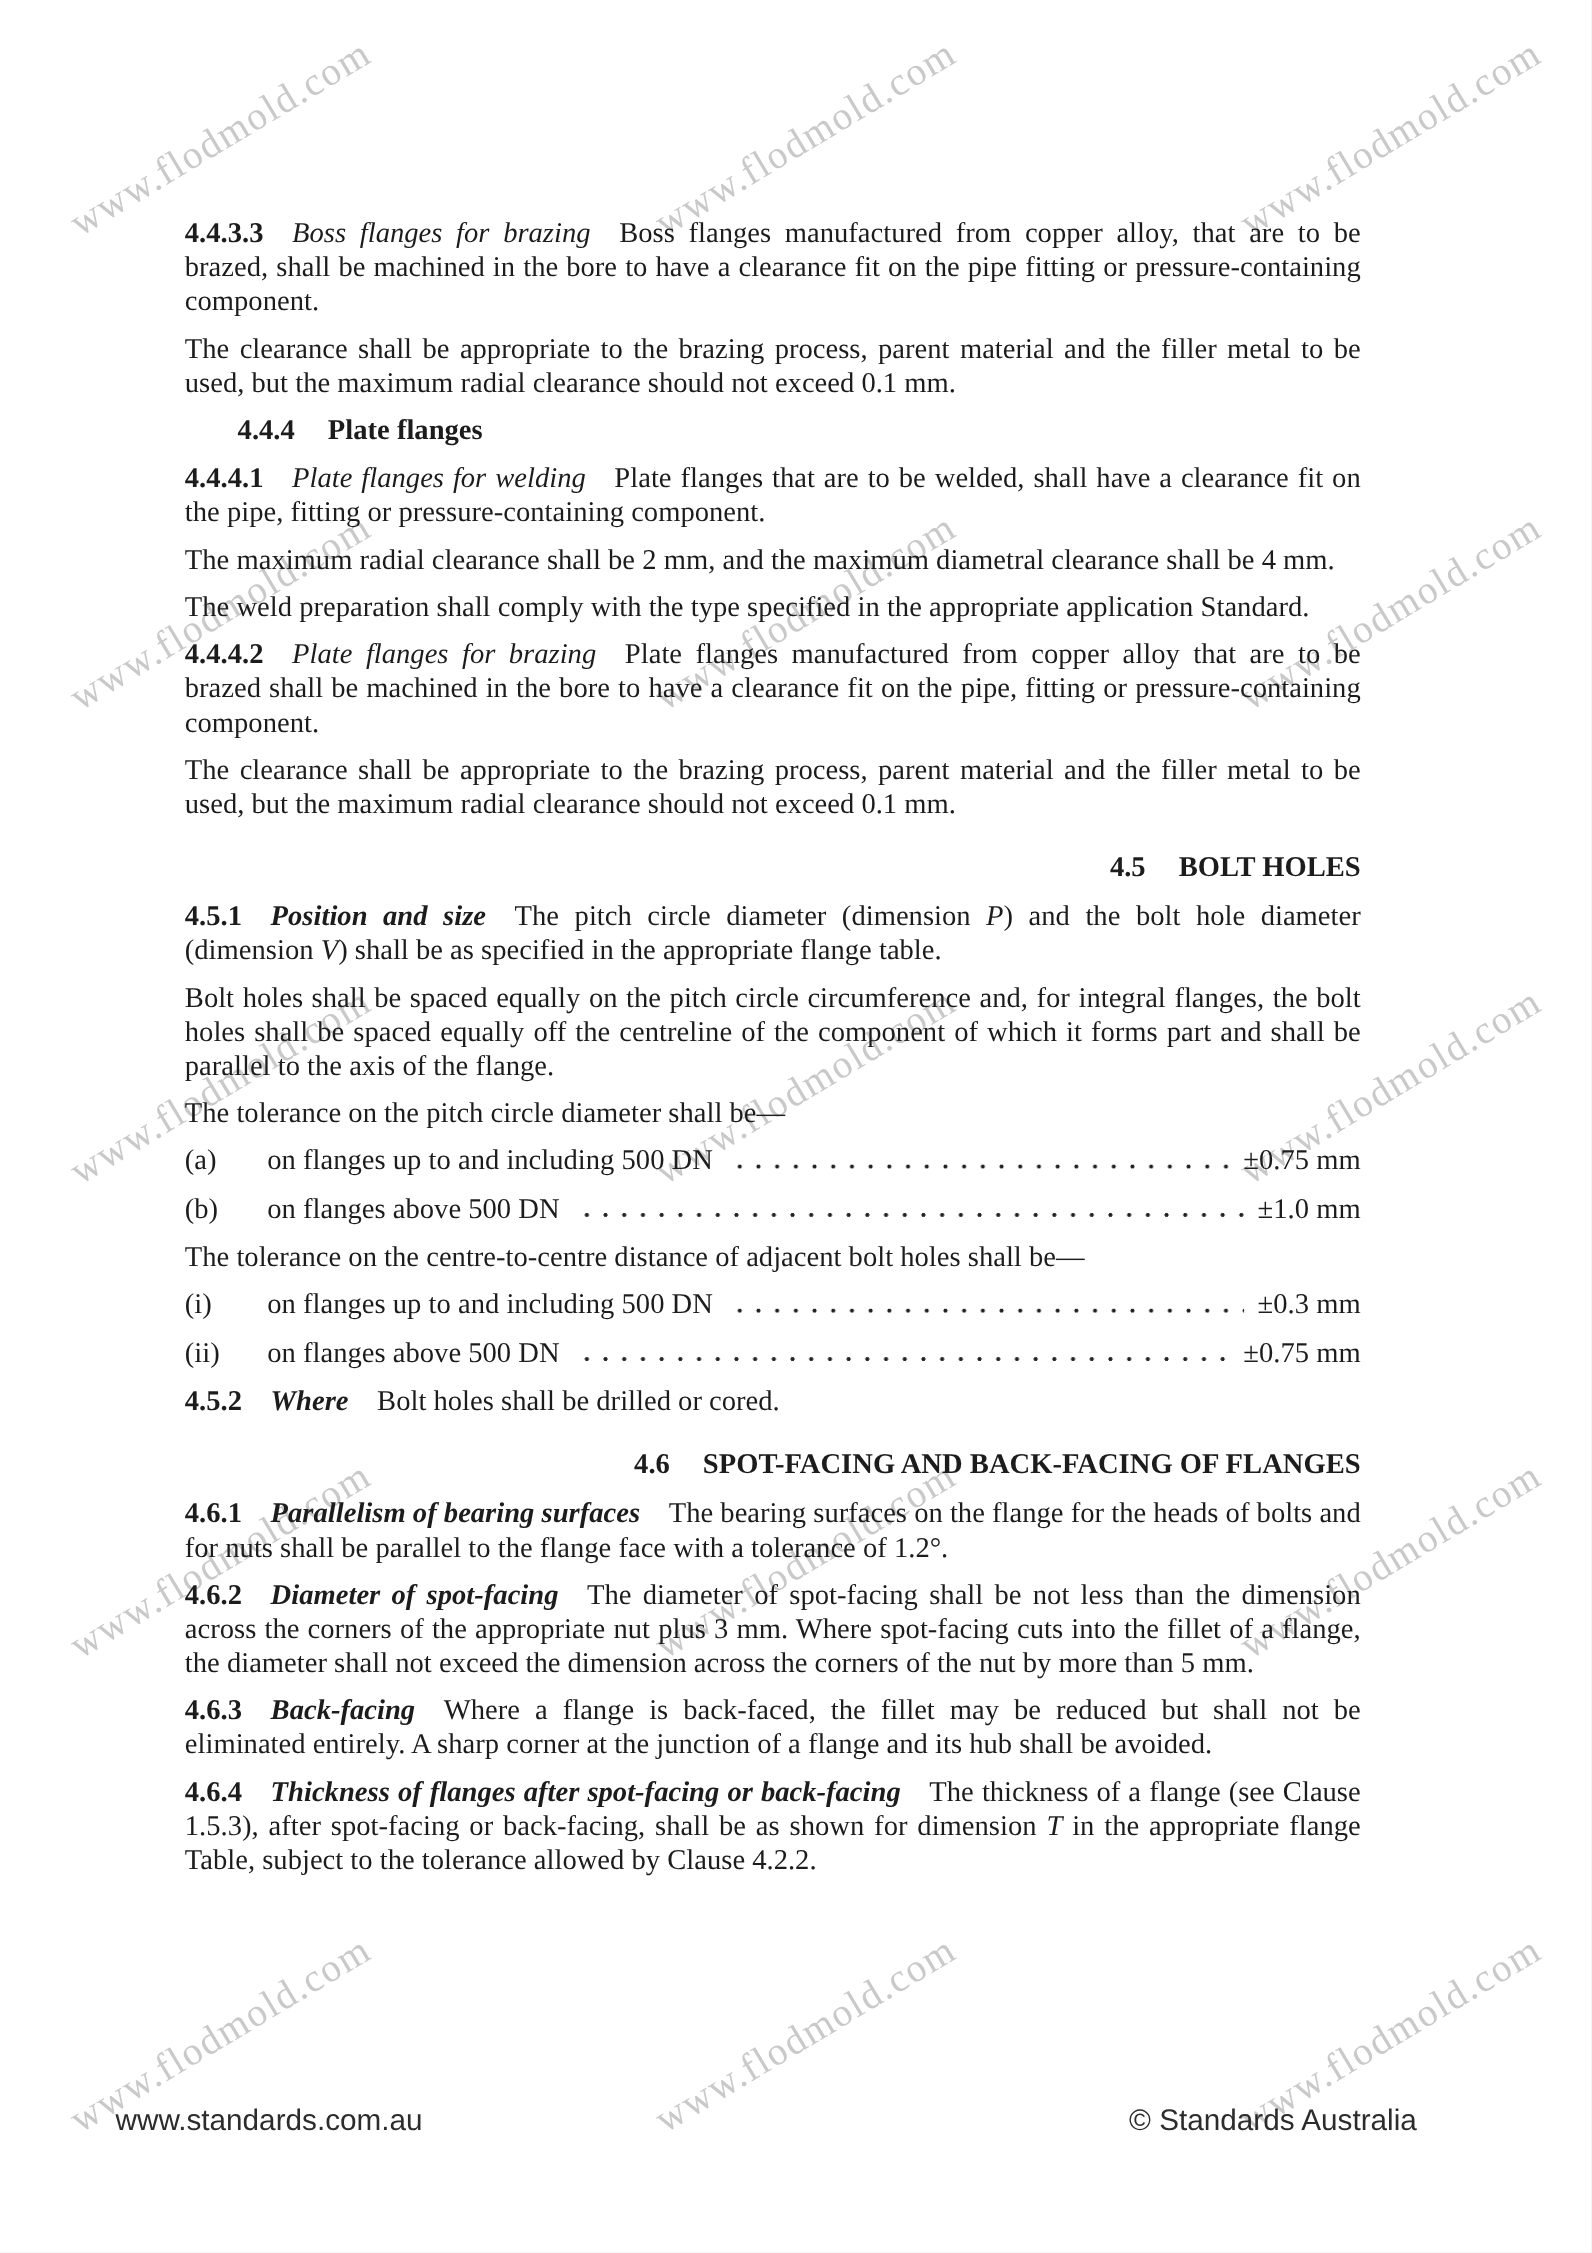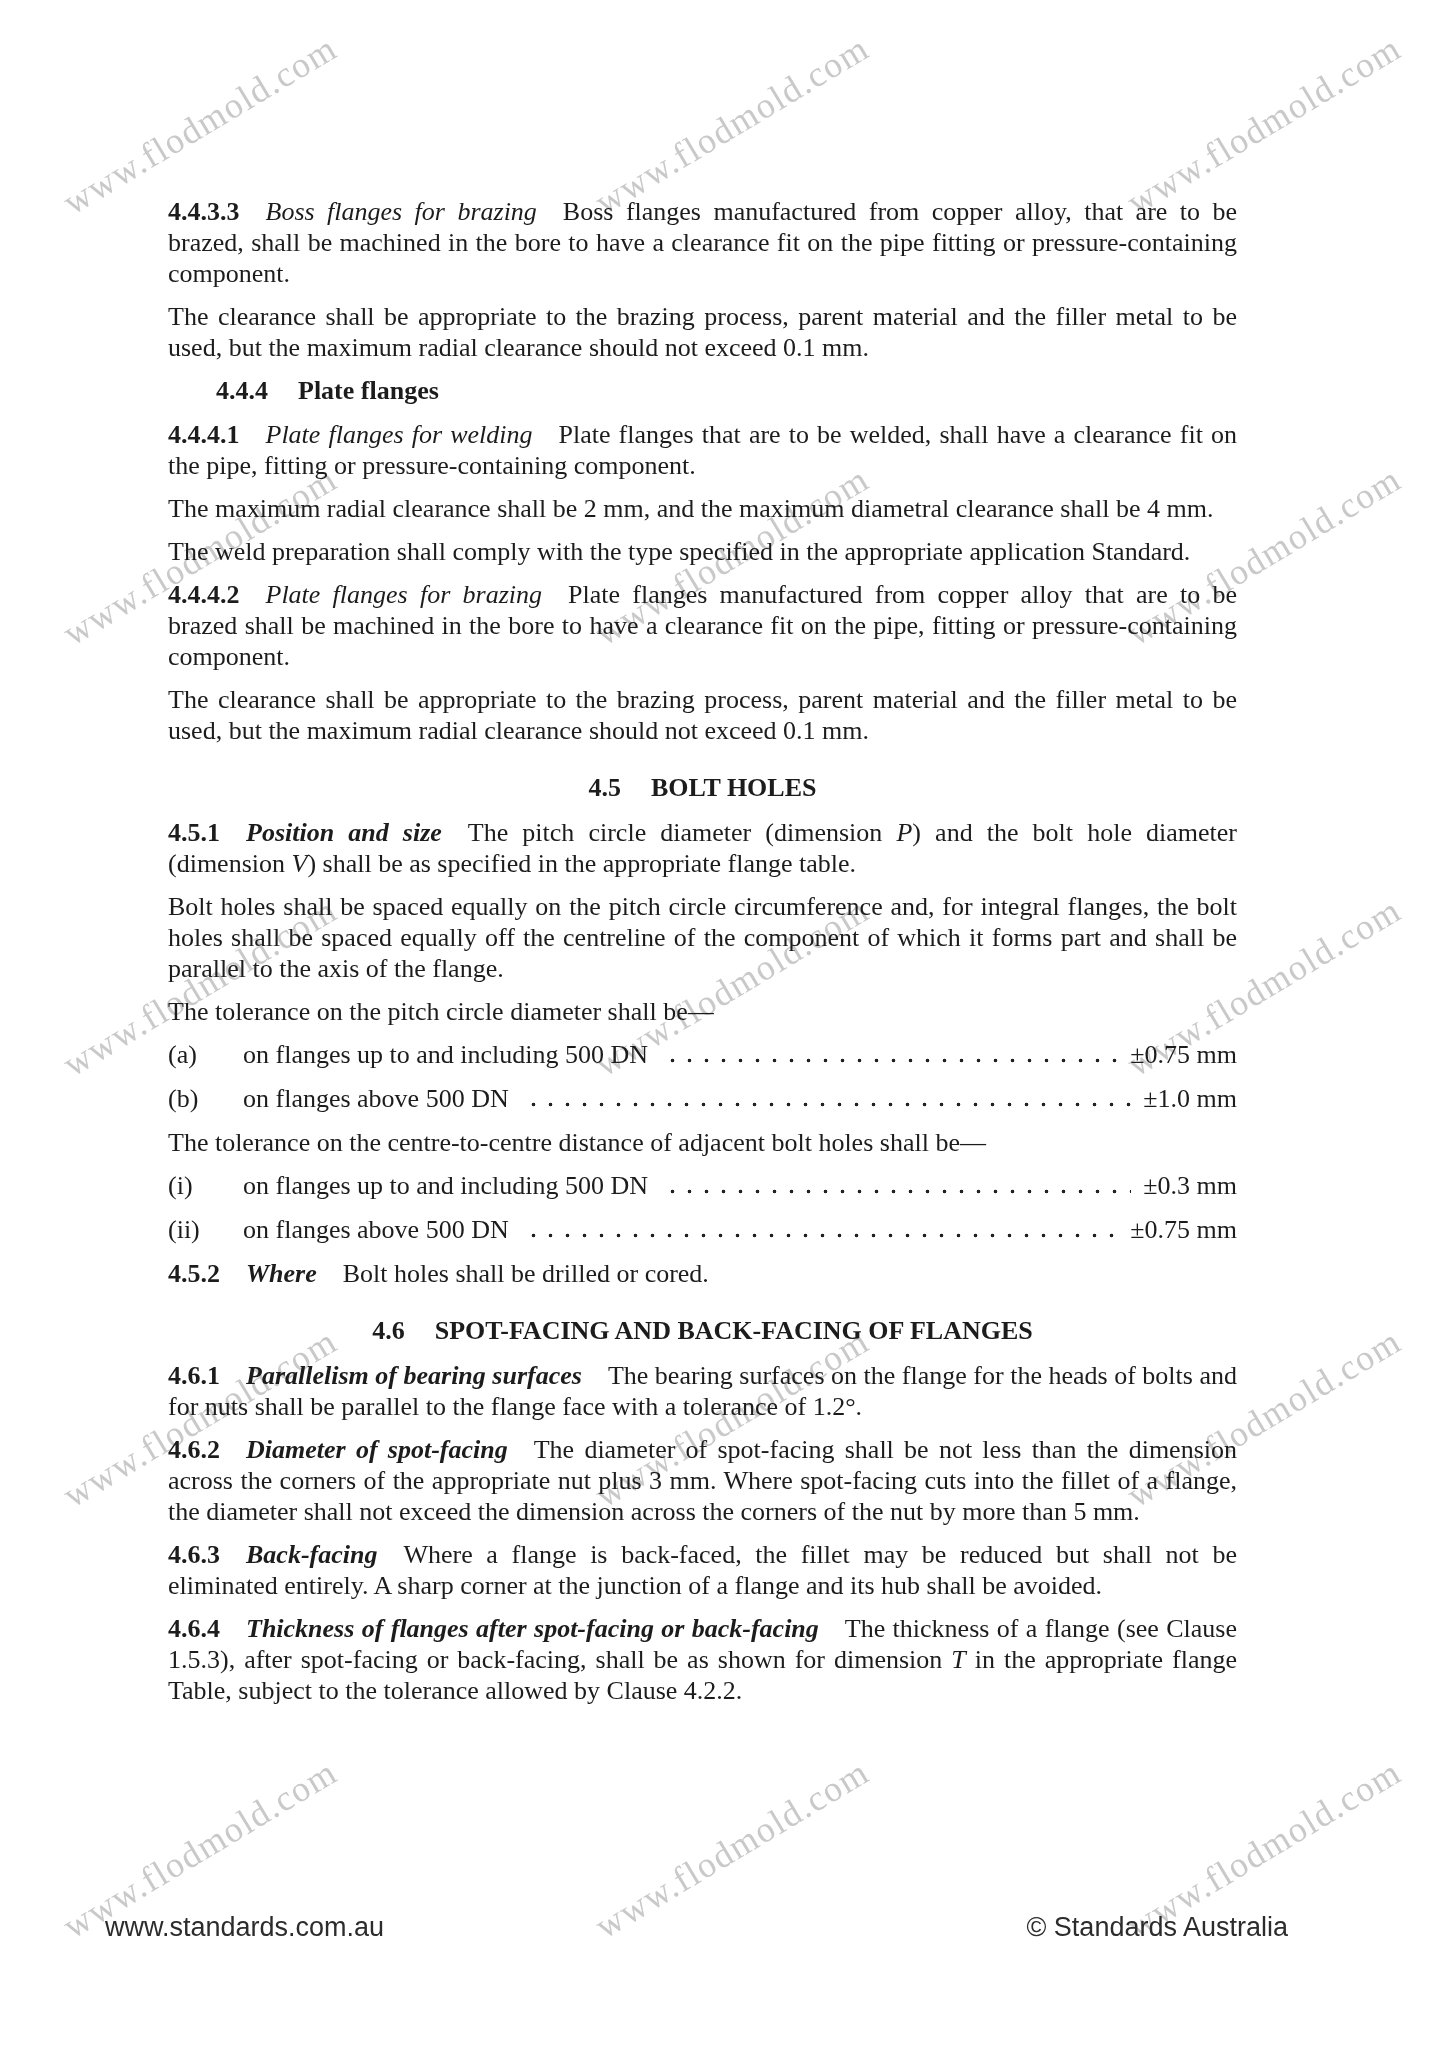--- a/index.html
+++ b/index.html
@@ -36,21 +36,21 @@
   
   .content{
     position:absolute;left:168px;top:196px;width:1069px;z-index:1;
     font-size:26px;line-height:31px;text-align:justify;
   }
   .content p{margin:0 0 12px 0;}
   .num{font-weight:bold;margin-right:26px;}
   .ctitle{margin-right:26px;font-style:italic;}
   .italic{font-style:italic;}
   .bold{font-weight:bold;}
-  p.sec{font-weight:bold;margin-top:26px !important;margin-bottom:14px !important;text-align:center;}
+  p.sec{font-weight:bold;margin-top:26px !important;margin-bottom:14px !important;text-align:right;}
   p.sub{font-weight:bold;margin-top:5px !important;margin-bottom:13px !important;text-align:left;margin-left:48px;}
   p.sec .hnum, p.sub .hnum{margin-right:30px;}
   .leader-row{display:flex;align-items:baseline;margin:0 0 13px 0;}
   .leader-label{width:75px;flex:none;}
   .leader-text{flex:none;}
   .leader-dots{
     flex:1;height:5px;margin:0 12px 0 16px;
     background-image:radial-gradient(circle,#222 1.6px,transparent 2.1px);
     background-size:17px 5px;background-repeat:repeat-x;background-position:left bottom;
   }

